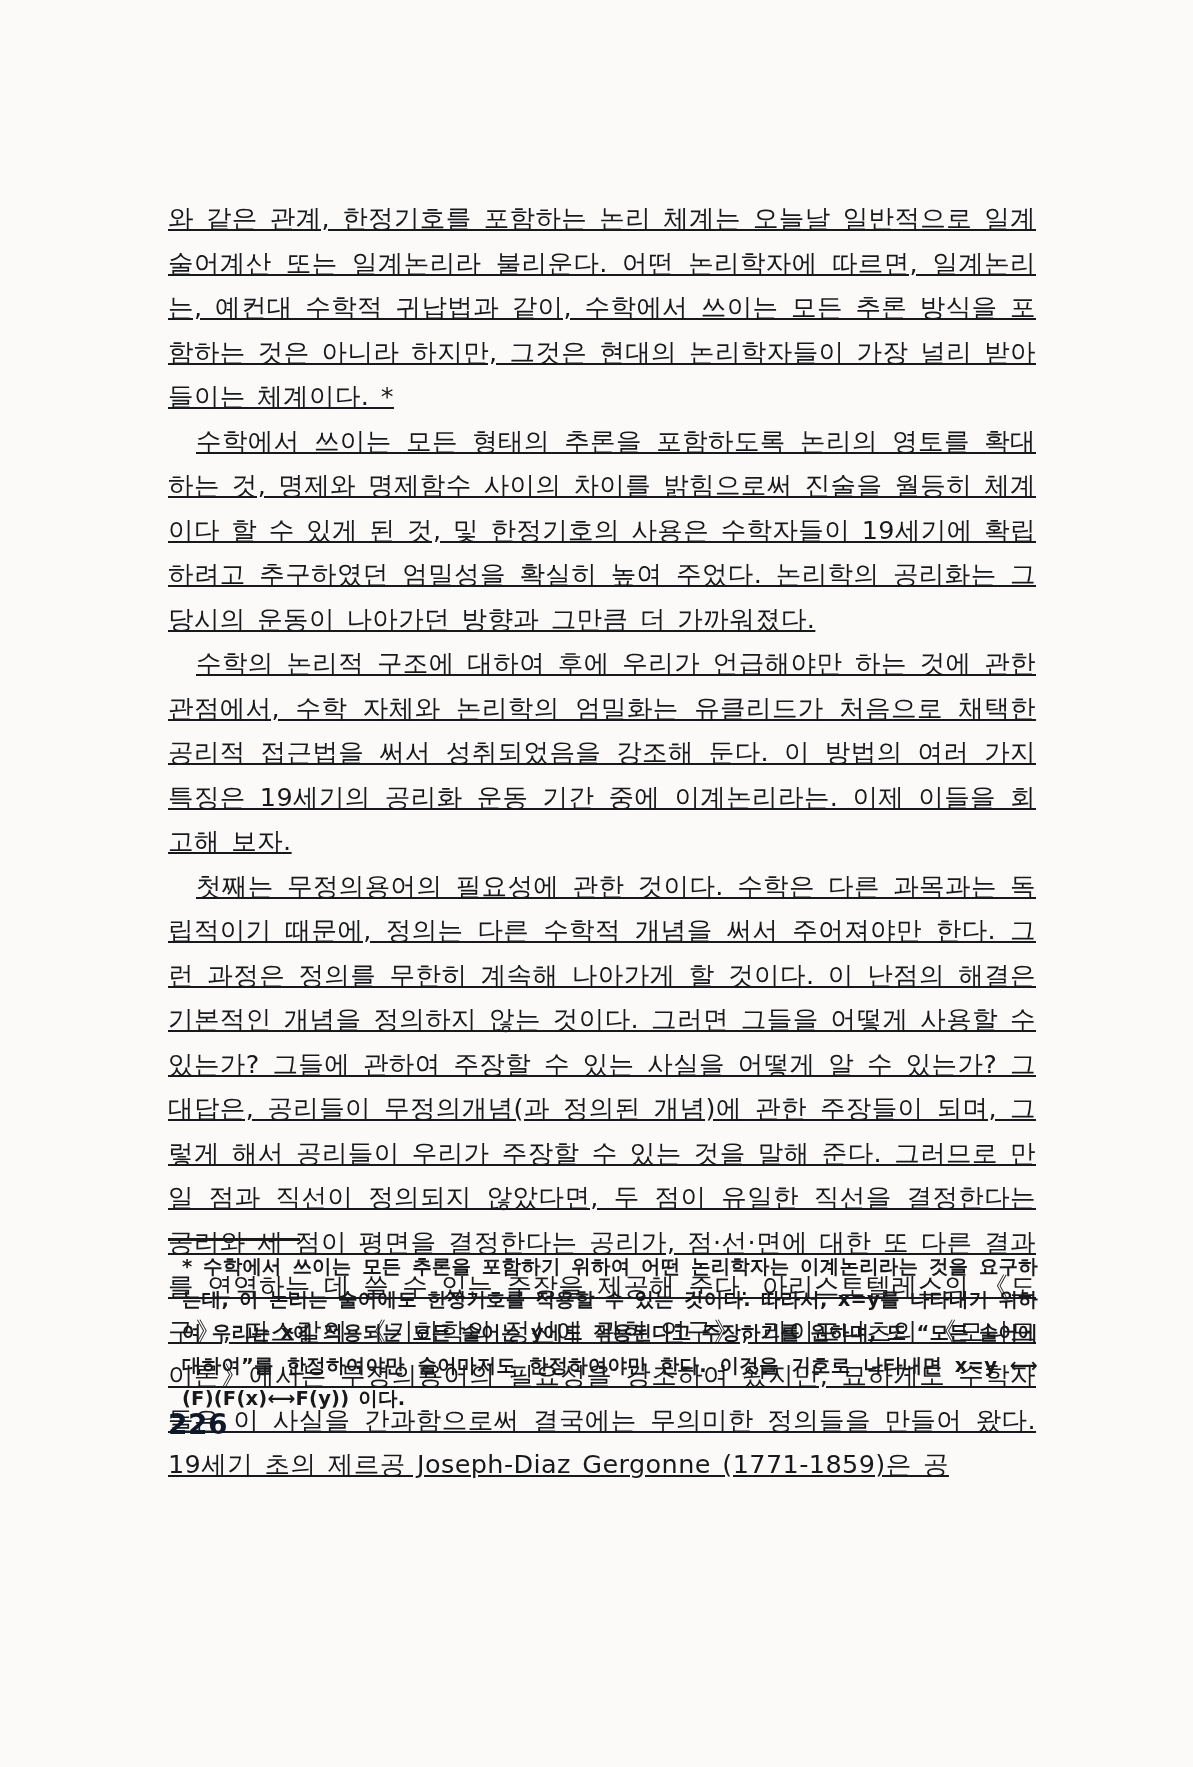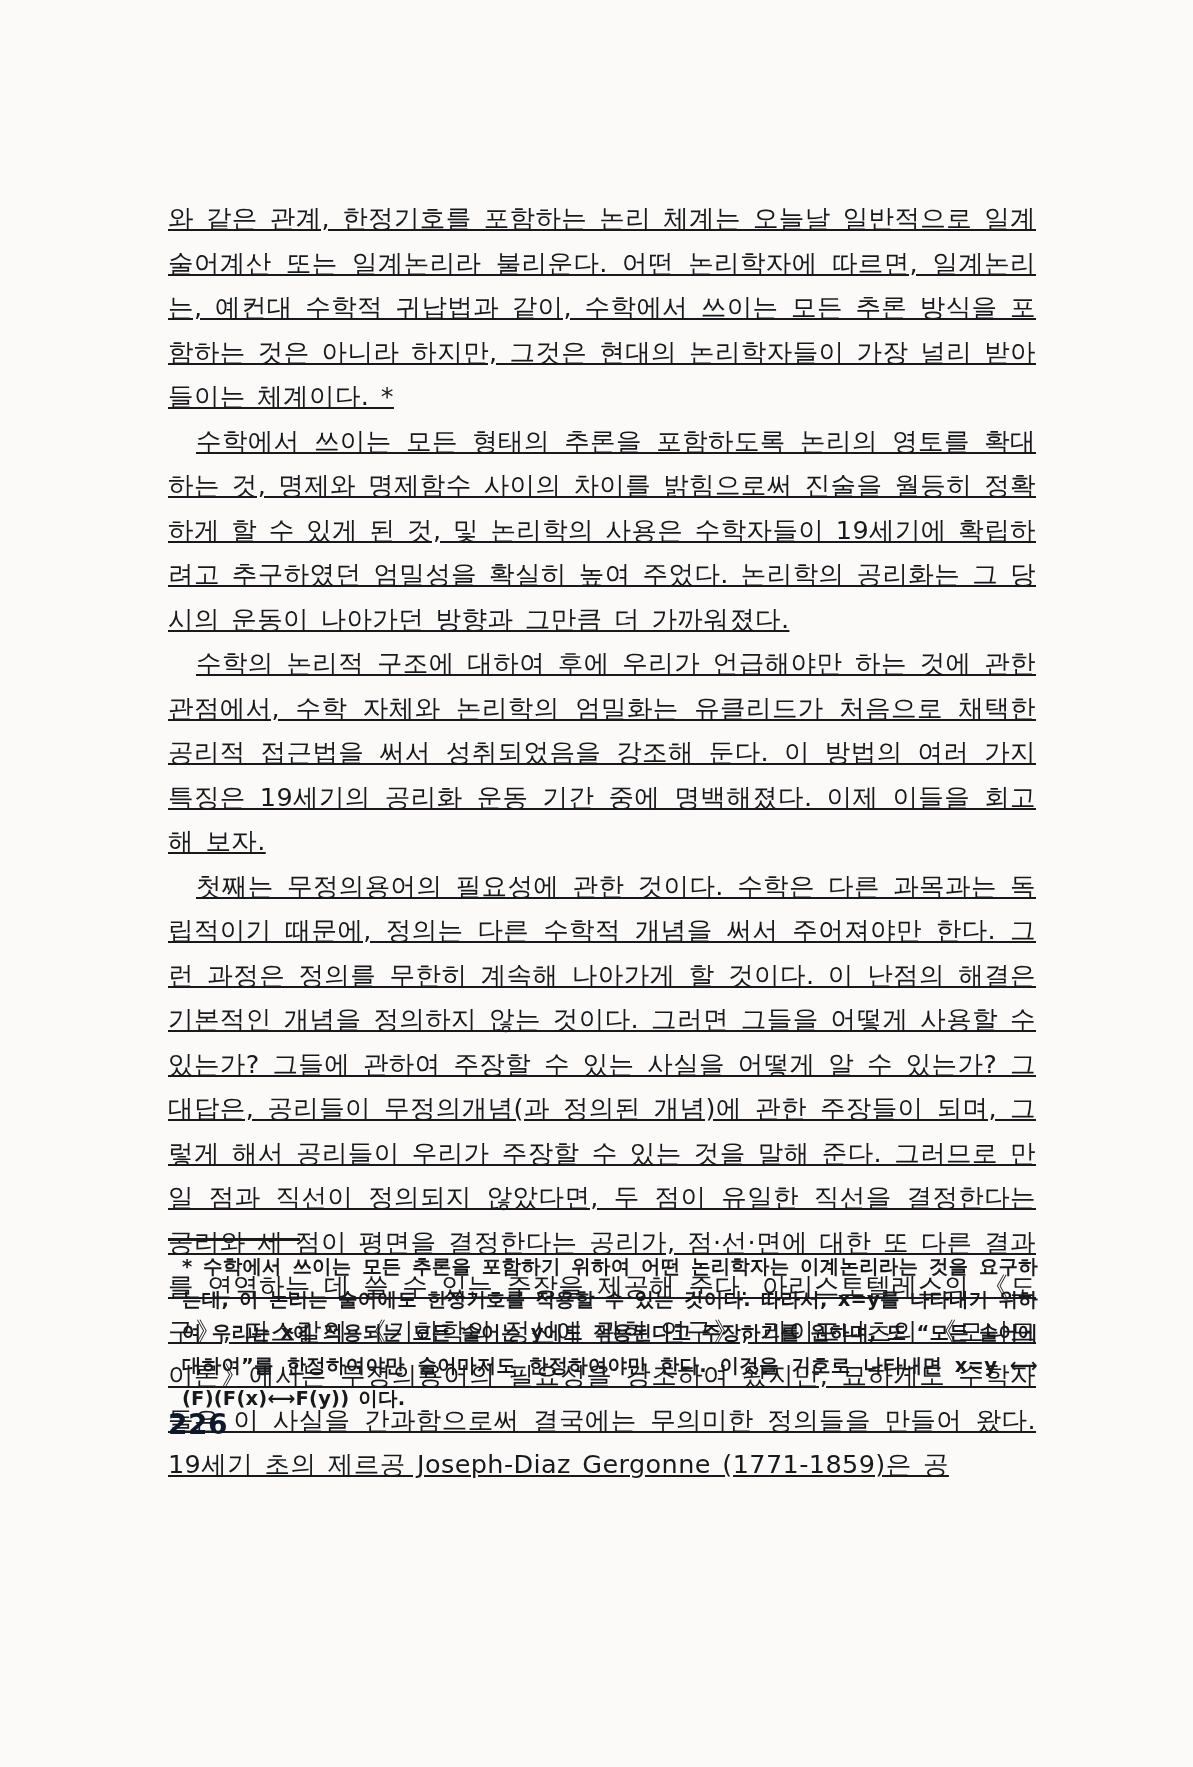--- a/index.html
+++ b/index.html
@@ -80,22 +80,22 @@
   }
 </style>
 </head>
 <body>
 
 <div class="page">
 
   <div class="page-inner">
     <div class="body-text">
       <p>와 같은 관계, 한정기호를 포함하는 논리 체계는 오늘날 일반적으로 일계술어계산 또는 일계논리라 불리운다. 어떤 논리학자에 따르면, 일계논리는, 예컨대 수학적 귀납법과 같이, 수학에서 쓰이는 모든 추론 방식을 포함하는 것은 아니라 하지만, 그것은 현대의 논리학자들이 가장 널리 받아들이는 체계이다. *</p>
-      <p class="indent">수학에서 쓰이는 모든 형태의 추론을 포함하도록 논리의 영토를 확대하는 것, 명제와 명제함수 사이의 차이를 밝힘으로써 진술을 월등히 정확하게 할 수 있게 된 것, 및 논리학의 사용은 수학자들이 19세기에 확립하려고 추구하였던 엄밀성을 확실히 높여 주었다. 논리학의 공리화는 그 당시의 운동이 나아가던 방향과 그만큼 더 가까워졌다.</p>
-      <p class="indent">수학의 논리적 구조에 대하여 후에 우리가 언급해야만 하는 것에 관한 관점에서, 수학 자체와 논리학의 엄밀화는 유클리드가 처음으로 채택한 공리적 접근법을 써서 성취되었음을 강조해 둔다. 이 방법의 여러 가지 특징은 19세기의 공리화 운동 기간 중에 명백해졌다. 이제 이들을 회고해 보자.</p>
+      <p class="indent">수학에서 쓰이는 모든 형태의 추론을 포함하도록 논리의 영토를 확대하는 것, 명제와 명제함수 사이의 차이를 밝힘으로써 진술을 월등히 체계이다 할 수 있게 된 것, 및 한정기호의 사용은 수학자들이 19세기에 확립하려고 추구하였던 엄밀성을 확실히 높여 주었다. 논리학의 공리화는 그 당시의 운동이 나아가던 방향과 그만큼 더 가까워졌다.</p>
+      <p class="indent">수학의 논리적 구조에 대하여 후에 우리가 언급해야만 하는 것에 관한 관점에서, 수학 자체와 논리학의 엄밀화는 유클리드가 처음으로 채택한 공리적 접근법을 써서 성취되었음을 강조해 둔다. 이 방법의 여러 가지 특징은 19세기의 공리화 운동 기간 중에 이계논리라는. 이제 이들을 회고해 보자.</p>
       <p class="indent">첫째는 무정의용어의 필요성에 관한 것이다. 수학은 다른 과목과는 독립적이기 때문에, 정의는 다른 수학적 개념을 써서 주어져야만 한다. 그런 과정은 정의를 무한히 계속해 나아가게 할 것이다. 이 난점의 해결은 기본적인 개념을 정의하지 않는 것이다. 그러면 그들을 어떻게 사용할 수 있는가? 그들에 관하여 주장할 수 있는 사실을 어떻게 알 수 있는가? 그 대답은, 공리들이 무정의개념(과 정의된 개념)에 관한 주장들이 되며, 그렇게 해서 공리들이 우리가 주장할 수 있는 것을 말해 준다. 그러므로 만일 점과 직선이 정의되지 않았다면, 두 점이 유일한 직선을 결정한다는 공리와 세 점이 평면을 결정한다는 공리가, 점·선·면에 대한 또 다른 결과를 연역하는 데 쓸 수 있는 주장을 제공해 준다. 아리스토텔레스의 《도구》, 파스칼의 《기하학의 정신에 관한 연구》, 라이프니츠의 《모나드 이론》에서는 무정의용어의 필요성을 강조하여 왔지만, 묘하게도 수학자들은 이 사실을 간과함으로써 결국에는 무의미한 정의들을 만들어 왔다. 19세기 초의 제르공 Joseph-Diaz Gergonne (1771-1859)은 공</p>
     </div>
   </div>
 
   <div class="footnote-rule"></div>
 
   <div class="footnote">
     <span class="star">*</span>
     <span>수학에서 쓰이는 모든 추론을 포함하기 위하여 어떤 논리학자는 이계논리라는 것을 요구하는데, 이 논리는 술어에도 한정기호를 적용할 수 있는 것이다. 따라서, x=y를 나타내기 위하여 우리는 x에 적용되는 모든 술어는 y에도 적용된다고 주장하기를 원하며, 또 “모든 술어에 대하여”를 한정하여야만 술어마저도 한정하여야만 한다. 이것을 기호로 나타내면 x=y ⟷ (F)(F(x)⟷F(y)) 이다.</span>
   </div>

